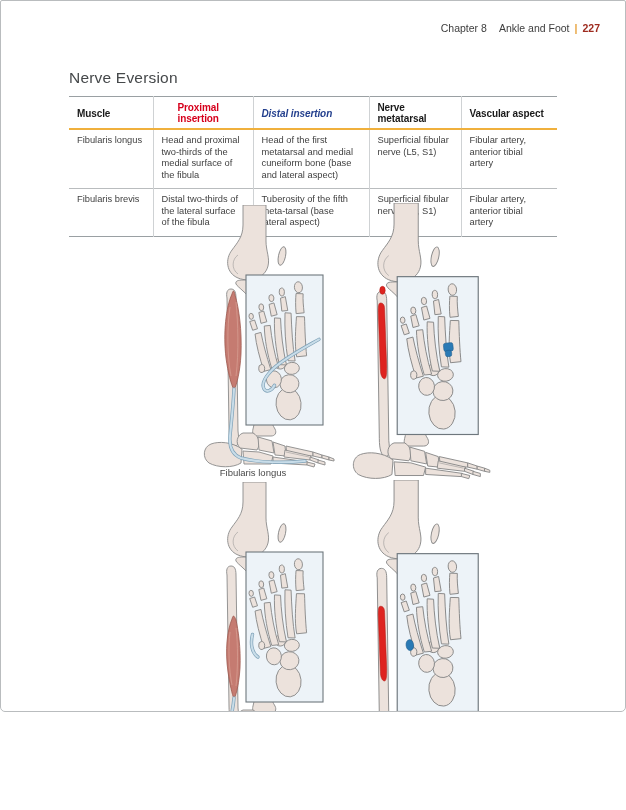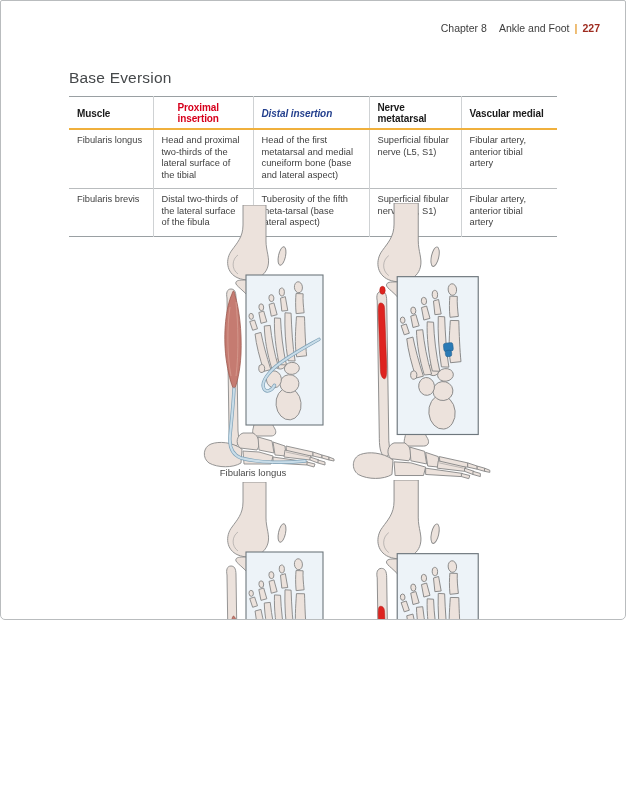--- a/index.html
+++ b/index.html
@@ -1,17 +1,17 @@
 <!DOCTYPE html>
 <html style="--page-border: #b9bcbe; --header-text: #3d3d3d; --page-number-red: #9e2b1f; --separator-orange: #e8a33d; --title-text: #45484a; --table-header-text: #1a1a1a; --proximal-red: #d6001c; --distal-blue: #24408e; --rule-orange: #f0b03c; --table-line-dark: #9aa0a3; --table-line-light: #cfd2d4; --body-text: #3f3f3f; --label-text: #4a4a4a; --bone-fill: #ece2dc; --bone-outline: #8a8a8a; --muscle-red: #c57b71; --muscle-outline: #9d5a51; --muscle-streak: #d8a094; --insertion-red: #de2420; --tendon-blue: #c9dde9; --tendon-outline: #7fa2b8; --insertion-blue: #2a7ab5; --inset-bg: #edf3f8; --inset-border: #6e777d;"><head>
 <meta charset="utf-8">
 <style>
   html,body{margin:0;padding:0;background:#fff;}
   .page{
-    position:relative;width:626px;height:620px;box-sizing:border-box;
+    position:relative;width:626px;height:712px;box-sizing:border-box;
     background:#fff;border:1px solid var(--page-border,#b9bcbe);
     border-radius:2px 2px 5px 5px;overflow:hidden;
     font-family:"Liberation Sans", sans-serif;
   }
   
   .runhead{position:absolute;top:21px;right:25px;font-size:10.5px;color:var(--header-text,#3d3d3d);}
   .runhead .chapter{margin-right:12px;}
   .runhead .sep{color:var(--separator-orange,#e8a33d);font-weight:bold;margin:0 5px;}
   .runhead .pagenum{color:var(--page-number-red,#9e2b1f);font-weight:bold;}
   
@@ -50,43 +50,43 @@
 </style>
 </head>
 <body>
 
 <div class="page">
 
   <div class="runhead">
     <span class="chapter">Chapter 8</span><span class="section">Ankle and Foot</span><span class="sep">|</span><span class="pagenum">227</span>
   </div>
 
-  <h1 class="title">Base Eversion</h1>
+  <h1 class="title">Nerve Eversion</h1>
 
   <table class="muscle-table">
     <colgroup>
       <col style="width:84px">
         <col style="width:100px">
         <col style="width:116px">
         <col style="width:92px">
         <col style="width:96px">
     </colgroup>
     <thead>
       <tr>
         <th>Muscle</th>
         <th class="red">Proximal insertion</th>
         <th class="blue">Distal insertion</th>
         <th>Nerve metatarsal</th>
-        <th>Vascular medial</th>
+        <th>Vascular aspect</th>
       </tr>
     </thead>
     <tbody>
       <tr>
         <td>Fibularis longus</td>
-        <td>Head and proximal two-thirds of the lateral surface of the tibial</td>
+        <td>Head and proximal two-thirds of the medial surface of the fibula</td>
         <td>Head of the first metatarsal and medial cuneiform bone (base and lateral aspect)</td>
         <td>Superficial fibular nerve (L5, S1)</td>
         <td>Fibular artery, anterior tibial artery</td>
       </tr>
       <tr>
         <td>Fibularis brevis</td>
         <td>Distal two-thirds of the lateral surface of the fibula</td>
         <td>Tuberosity of the fifth meta-tarsal (base lateral aspect)</td>
         <td>Superficial fibular nerve (L5, S1)</td>
         <td>Fibular artery, anterior tibial artery</td>

